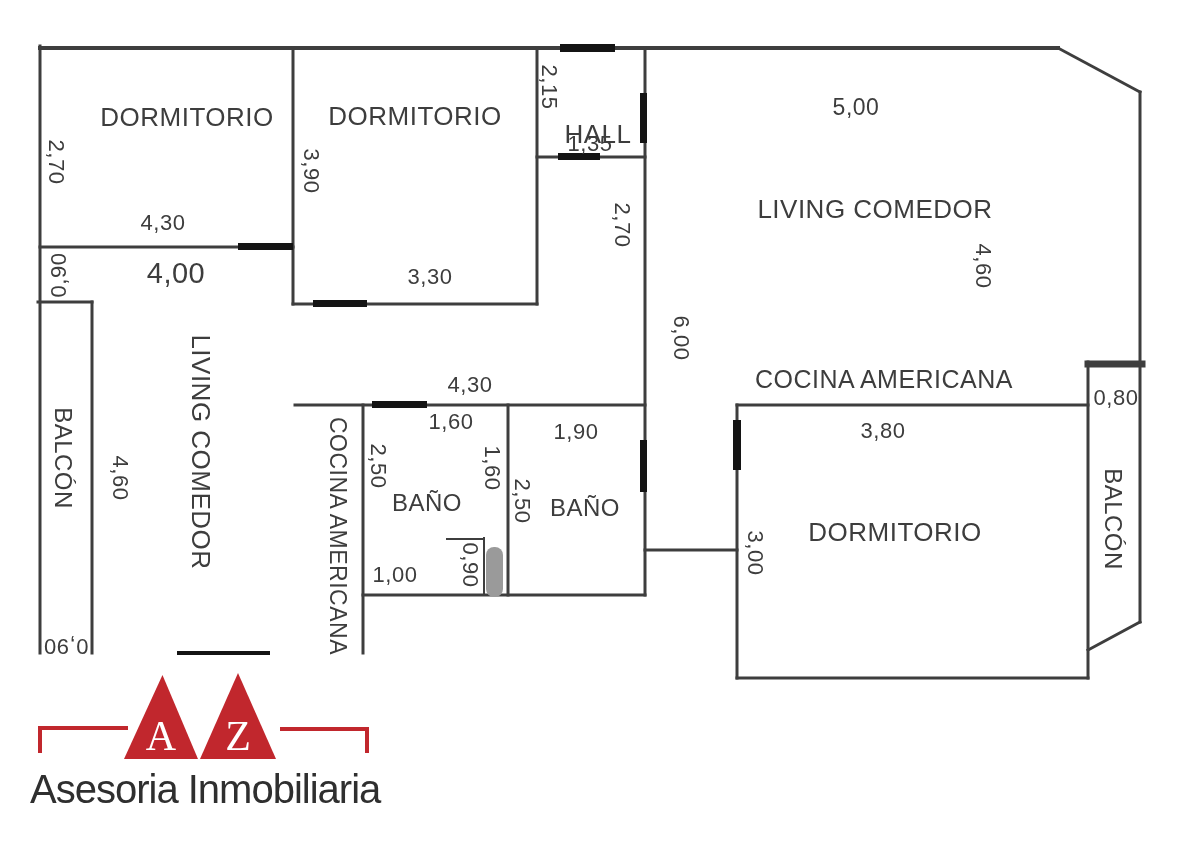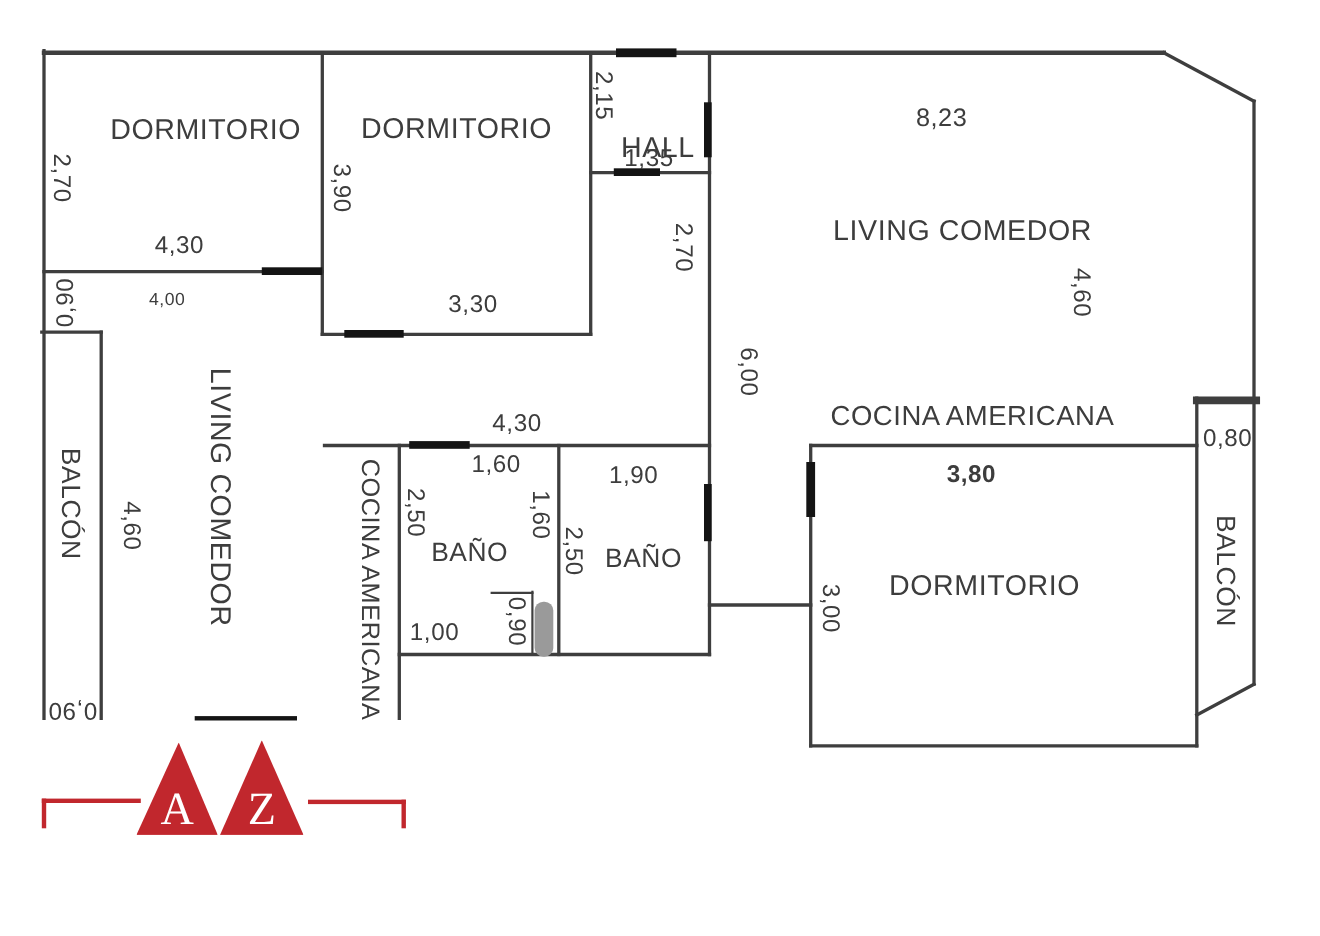--- a/index.html
+++ b/index.html
@@ -72,36 +72,36 @@
         <rect x="640" y="440" width="7" height="52" fill="#141414"></rect>
         <rect x="733" y="420" width="8" height="50" fill="#141414"></rect>
         <rect x="177" y="651" width="93" height="4" fill="#141414"></rect>
         <rect x="486" y="547" width="17" height="50" rx="8" fill="#9a9a9a"></rect>
       </svg>
     <div id="labels">
         <div class="lbl" style="left: 187px; top: 117px; font-size: 26px; transform: translate(-50%, -50%) rotate(0deg);">DORMITORIO</div>
         <div class="lbl" style="left: 56px; top: 162px; font-size: 22px; transform: translate(-50%, -50%) rotate(90deg);">2,70</div>
         <div class="lbl" style="left: 163px; top: 223px; font-size: 22px; transform: translate(-50%, -50%) rotate(0deg);">4,30</div>
         <div class="lbl" style="left: 59px; top: 275px; font-size: 22px; transform: translate(-50%, -50%) rotate(-90deg);">0,90</div>
-        <div class="lbl" style="left: 152px; top: 273px; font-size: 16px; transform: translate(-50%, -50%) rotate(0deg);">4,00</div>
+        <div class="lbl" style="left: 176px; top: 273px; font-size: 29px; transform: translate(-50%, -50%) rotate(0deg);">4,00</div>
         <div class="lbl" style="left: 415px; top: 116px; font-size: 26px; transform: translate(-50%, -50%) rotate(0deg);">DORMITORIO</div>
         <div class="lbl" style="left: 311px; top: 171px; font-size: 22px; transform: translate(-50%, -50%) rotate(90deg);">3,90</div>
         <div class="lbl" style="left: 430px; top: 277px; font-size: 22px; transform: translate(-50%, -50%) rotate(0deg);">3,30</div>
         <div class="lbl" style="left: 549px; top: 87px; font-size: 22px; transform: translate(-50%, -50%) rotate(90deg);">2,15</div>
         <div class="lbl" style="left: 598px; top: 100px; font-size: 26px; transform: translate(-50%, -50%) rotate(0deg); margin-top: 34px;">HALL</div>
         <div class="lbl" style="left: 590px; top: 144px; font-size: 22px; transform: translate(-50%, -50%) rotate(0deg);">1,35</div>
         <div class="lbl" style="left: 622px; top: 225px; font-size: 22px; transform: translate(-50%, -50%) rotate(90deg);">2,70</div>
-        <div class="lbl" style="left: 856px; top: 107px; font-size: 23px; transform: translate(-50%, -50%) rotate(0deg);">8,23</div>
+        <div class="lbl" style="left: 856px; top: 107px; font-size: 23px; transform: translate(-50%, -50%) rotate(0deg);">5,00</div>
         <div class="lbl" style="left: 875px; top: 209px; font-size: 26px; transform: translate(-50%, -50%) rotate(0deg);">LIVING COMEDOR</div>
         <div class="lbl" style="left: 983px; top: 266px; font-size: 22px; transform: translate(-50%, -50%) rotate(90deg);">4,60</div>
         <div class="lbl" style="left: 681px; top: 338px; font-size: 22px; transform: translate(-50%, -50%) rotate(90deg);">6,00</div>
         <div class="lbl" style="left: 884px; top: 379px; font-size: 25px; transform: translate(-50%, -50%) rotate(0deg);">COCINA AMERICANA</div>
         <div class="lbl" style="left: 1116px; top: 382px; font-size: 22px; transform: translate(-50%, -50%) rotate(0deg); margin-top: 16px;">0,80</div>
         <div class="lbl" style="left: 1113px; top: 519px; font-size: 24px; transform: translate(-50%, -50%) rotate(90deg);">BALCÓN</div>
-        <div class="lbl" style="left: 883px; top: 431px; font-size: 22px; transform: translate(-50%, -50%) rotate(0deg); font-weight: bold;">3,80</div>
+        <div class="lbl" style="left: 883px; top: 431px; font-size: 22px; transform: translate(-50%, -50%) rotate(0deg);">3,80</div>
         <div class="lbl" style="left: 895px; top: 532px; font-size: 26px; transform: translate(-50%, -50%) rotate(0deg);">DORMITORIO</div>
         <div class="lbl" style="left: 755px; top: 553px; font-size: 22px; transform: translate(-50%, -50%) rotate(90deg);">3,00</div>
         <div class="lbl" style="left: 63px; top: 458px; font-size: 24px; transform: translate(-50%, -50%) rotate(90deg);">BALCÓN</div>
         <div class="lbl" style="left: 120px; top: 478px; font-size: 22px; transform: translate(-50%, -50%) rotate(90deg);">4,60</div>
         <div class="lbl" style="left: 201px; top: 452px; font-size: 26px; transform: translate(-50%, -50%) rotate(90deg);">LIVING COMEDOR</div>
         <div class="lbl" style="left: 66px; top: 646px; font-size: 22px; transform: translate(-50%, -50%) rotate(180deg);">0,90</div>
         <div class="lbl" style="left: 470px; top: 385px; font-size: 22px; transform: translate(-50%, -50%) rotate(0deg);">4,30</div>
         <div class="lbl" style="left: 451px; top: 422px; font-size: 22px; transform: translate(-50%, -50%) rotate(0deg);">1,60</div>
         <div class="lbl" style="left: 378px; top: 466px; font-size: 22px; transform: translate(-50%, -50%) rotate(90deg);">2,50</div>
         <div class="lbl" style="left: 492px; top: 468px; font-size: 22px; transform: translate(-50%, -50%) rotate(90deg);">1,60</div>
@@ -125,15 +125,16 @@
 
     <div class="tri" style="left:124px;top:675px;width:74px;height:84px;">
       <div class="fill" id="tri-a-fill" style="clip-path: polygon(52% 0px, 0px 100%, 100% 100%); background: rgb(193, 39, 45);"></div>
       <span style="font-size:42px;">A</span>
     </div>
 
     <div class="tri" style="left:200px;top:673px;width:76px;height:86px;">
       <div class="fill" id="tri-z-fill" style="clip-path: polygon(50% 0px, 0px 100%, 100% 100%); background: rgb(193, 39, 45);"></div>
       <span style="font-size:42px;">Z</span>
     </div>
+    <div class="company" style="left:30px;top:767px;">Asesoria Inmobiliaria</div>
   </div>
 
 </div>
 
 </body></html>

